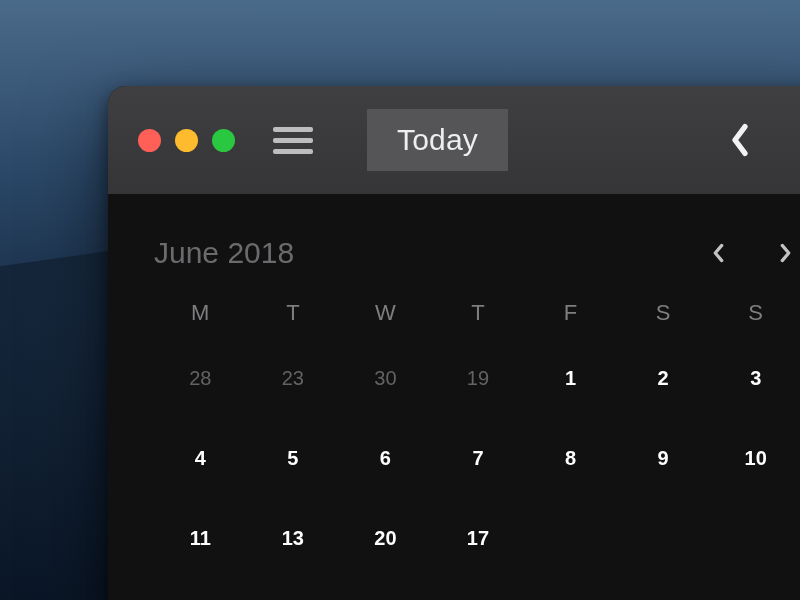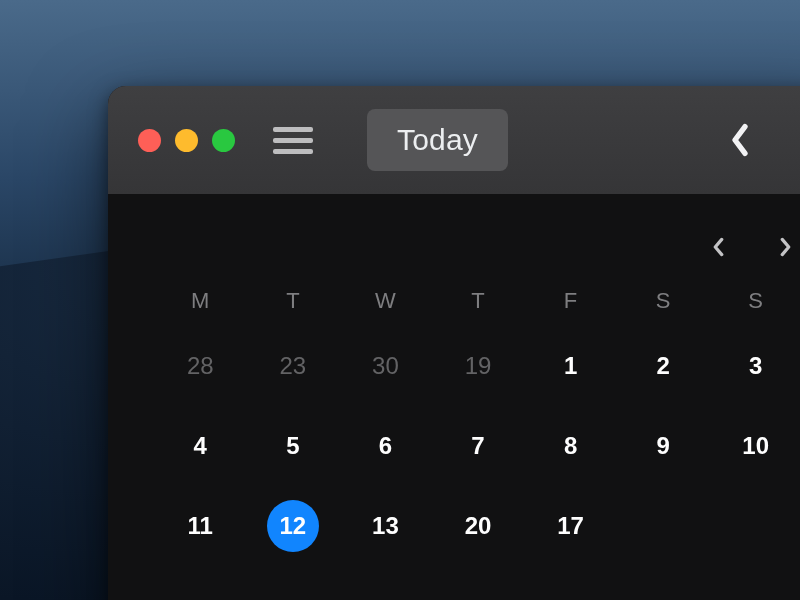--- a/index.html
+++ b/index.html
@@ -45,21 +45,21 @@
     .hamburger { display: flex; flex-direction: column; gap: 6px; margin-left: 20px; }
     .hamburger .bar { width: 40px; height: 5px; border-radius: 2px; background: #bdbdbf; }
 
     .today-btn {
       margin-left: 36px;
       background: #555557;
       color: #eceef0;
       font-size: 30px;
       font-weight: 400;
       padding: 14px 30px;
-      border-radius: 8px;
+      border-radius: 0;
       border: none;
       letter-spacing: 0.2px;
     }
 
     .nav-lg { margin-left: auto; display: flex; gap: 48px; align-items: center; }
     .chev-lg { color: #f2f2f4; }
     .chev-lg svg { width: 20px; height: 34px; display: block; }
 
     
     .calendar {
@@ -85,21 +85,21 @@
       grid-template-columns: repeat(7, 1fr);
       text-align: center;
       row-gap: 28px;
     }
     .dow {
       color: #7e7e80;
       font-size: 22px;
       font-weight: 500;
     }
     .day {
-      font-size: 24px;
+      font-size: 20px;
       font-weight: 600;
       color: #fefefe;
       height: 52px;
       display: flex;
       align-items: center;
       justify-content: center;
       position: relative;
     }
     .day.muted { color: #636365; font-weight: 500; }
     .day .circle {
@@ -138,20 +138,21 @@
       <span class="chev-lg">
         <svg viewBox="0 0 12 20" fill="none" stroke="currentColor" stroke-width="3.2" stroke-linecap="round" stroke-linejoin="round">
             <polyline points="3,2 9,10 3,18"></polyline>
           </svg>
       </span>
     </div>
   </div>
 
   <div class="calendar">
     <div class="month-row">
+      <div class="month-label">June 2018</div>
       <div class="month-nav">
         <span class="chev-sm">
           <svg viewBox="0 0 12 20" fill="none" stroke="currentColor" stroke-width="3" stroke-linecap="round" stroke-linejoin="round">
               <polyline points="9,3 3,10 9,17"></polyline>
             </svg>
         </span>
         <span class="chev-sm">
           <svg viewBox="0 0 12 20" fill="none" stroke="currentColor" stroke-width="3" stroke-linecap="round" stroke-linejoin="round">
               <polyline points="3,3 9,10 3,17"></polyline>
             </svg>
@@ -208,24 +209,20 @@
         <div class="day">
           <span class="num">9</span>
         </div>
         <div class="day">
           <span class="num">10</span>
         </div>
         <div class="day">
           <span class="num">11</span>
         </div>
         <div class="day">
-          <div class="circle" style="background: rgb(17, 133, 254);"></div>
-          <span class="num">12</span>
-        </div>
-        <div class="day">
           <span class="num">13</span>
         </div>
         <div class="day">
           <span class="num">20</span>
         </div>
         <div class="day">
           <span class="num">17</span>
         </div>
       </div>
   </div>

